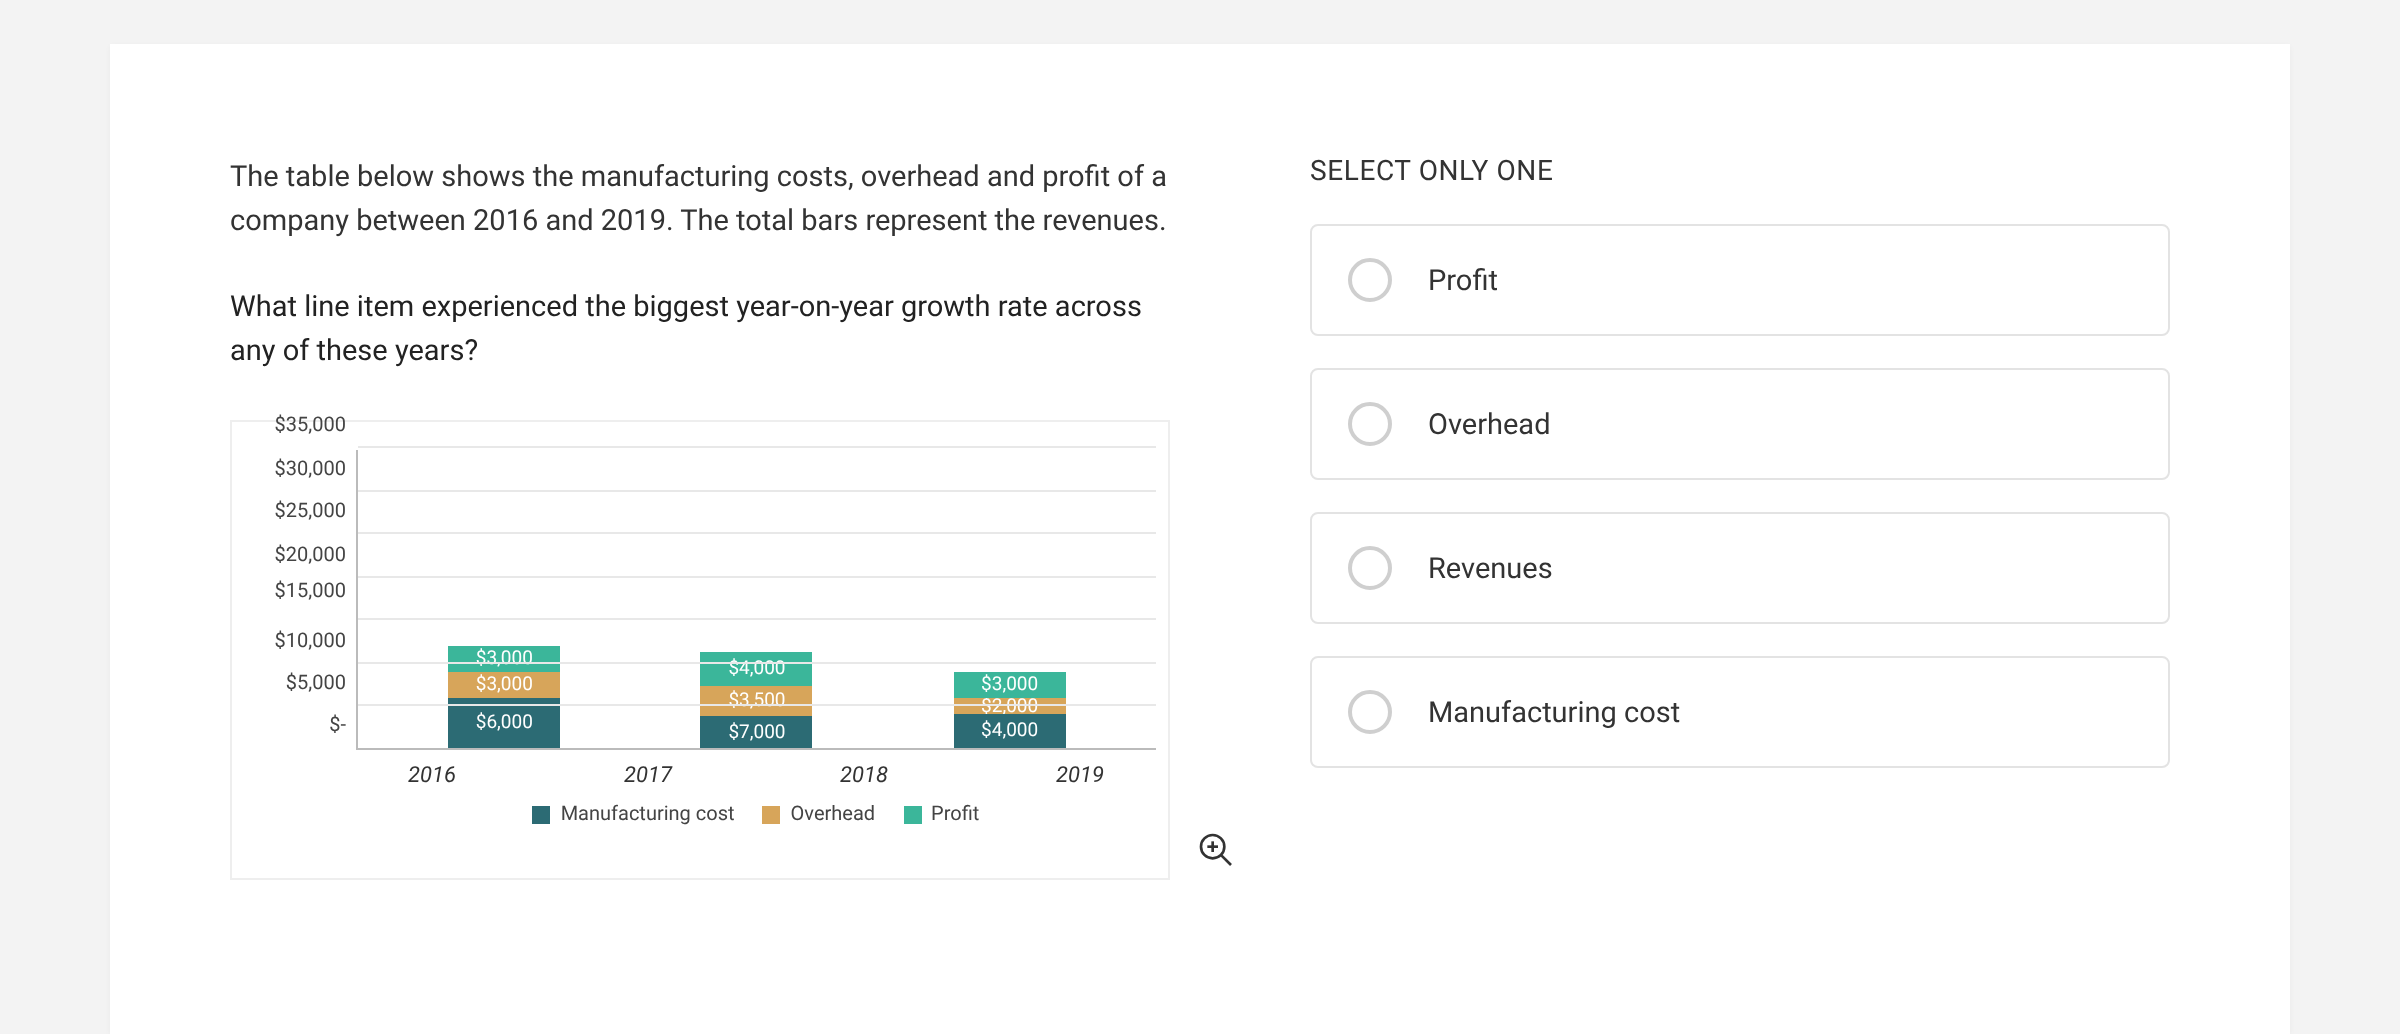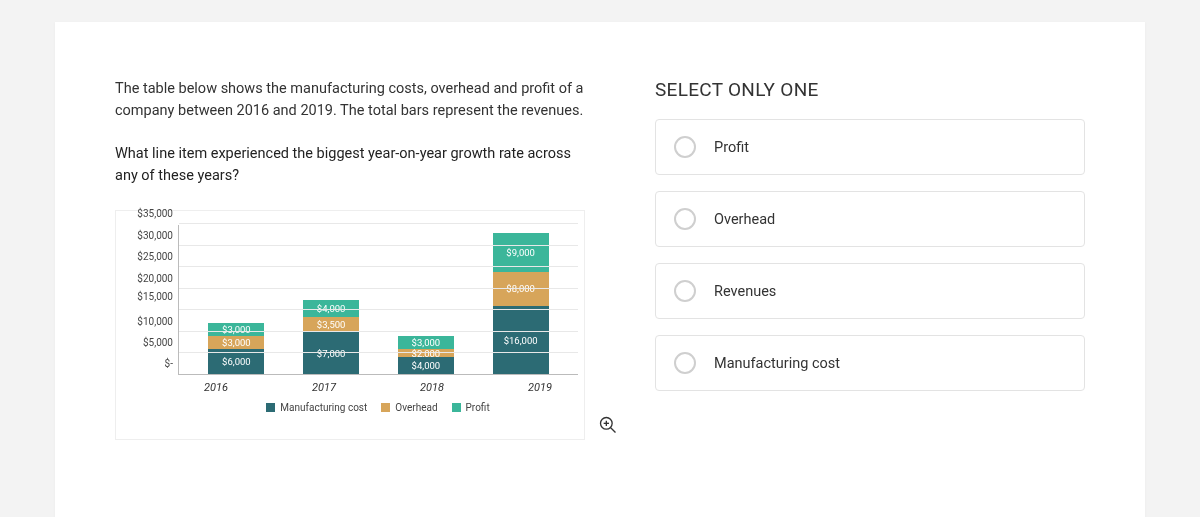--- a/index.html
+++ b/index.html
@@ -22,21 +22,21 @@
     display: flex;
     gap: 28px;
     box-shadow: 0 1px 3px rgba(0,0,0,0.04);
   }
   .left { flex: 1 1 520px; }
   .right { flex: 0 0 430px; }
 
   .intro { font-size: 14.5px; line-height: 1.55; color: #333; margin-bottom: 20px; max-width: 470px; }
   .question { font-size: 14.5px; font-weight: 400; color: #222; line-height: 1.5; margin-bottom: 24px; max-width: 470px; }
 
-  .select-label { font-size: 19px; letter-spacing: 0.3px; color: #333; margin-bottom: 18px; }
+  .select-label { font-size: 14px; letter-spacing: 0.3px; color: #333; margin-bottom: 18px; }
   .option {
     border: 1px solid #e3e3e3;
     border-radius: 4px;
     padding: 16px 18px;
     margin-bottom: 16px;
     display: flex;
     align-items: center;
     gap: 18px;
     cursor: pointer;
     background: #fff;
@@ -123,31 +123,26 @@
       <div class="plot" id="plot">
         <div class="bars" id="bars">
             <div class="bar-col">
               <div class="seg prf" style="height: 12.8571px;">$3,000</div>
               <div class="seg ovh" style="height: 12.8571px;">$3,000</div>
               <div class="seg mfg" style="height: 25.7143px;">$6,000</div>
             </div>
             <div class="bar-col">
               <div class="seg prf" style="height: 17.1429px;">$4,000</div>
               <div class="seg ovh" style="height: 15px;">$3,500</div>
-              <div class="seg mfg" style="height: 42px;">$7,000</div>
+              <div class="seg mfg" style="height: 16px;">$7,000</div>
             </div>
             <div class="bar-col">
               <div class="seg prf" style="height: 12.8571px;">$3,000</div>
               <div class="seg ovh" style="height: 8.57143px;">$2,000</div>
               <div class="seg mfg" style="height: 17.1429px;">$4,000</div>
-            </div>
-            <div class="bar-col">
-              <div class="seg prf" style="height: 38.5714px;">$9,000</div>
-              <div class="seg ovh" style="height: 34.2857px;">$8,000</div>
-              <div class="seg mfg" style="height: 68.5714px;">$16,000</div>
             </div>
           </div>
       <div class="y-tick" style="bottom: 0px;">$-</div>
           <div class="grid-line" style="bottom: 21.4286px;"></div>
           <div class="y-tick" style="bottom: 21.4286px;">$5,000</div>
           <div class="grid-line" style="bottom: 42.8571px;"></div>
           <div class="y-tick" style="bottom: 42.8571px;">$10,000</div>
           <div class="grid-line" style="bottom: 64.2857px;"></div>
           <div class="y-tick" style="bottom: 67px;">$15,000</div>
           <div class="grid-line" style="bottom: 85.7143px;"></div>

